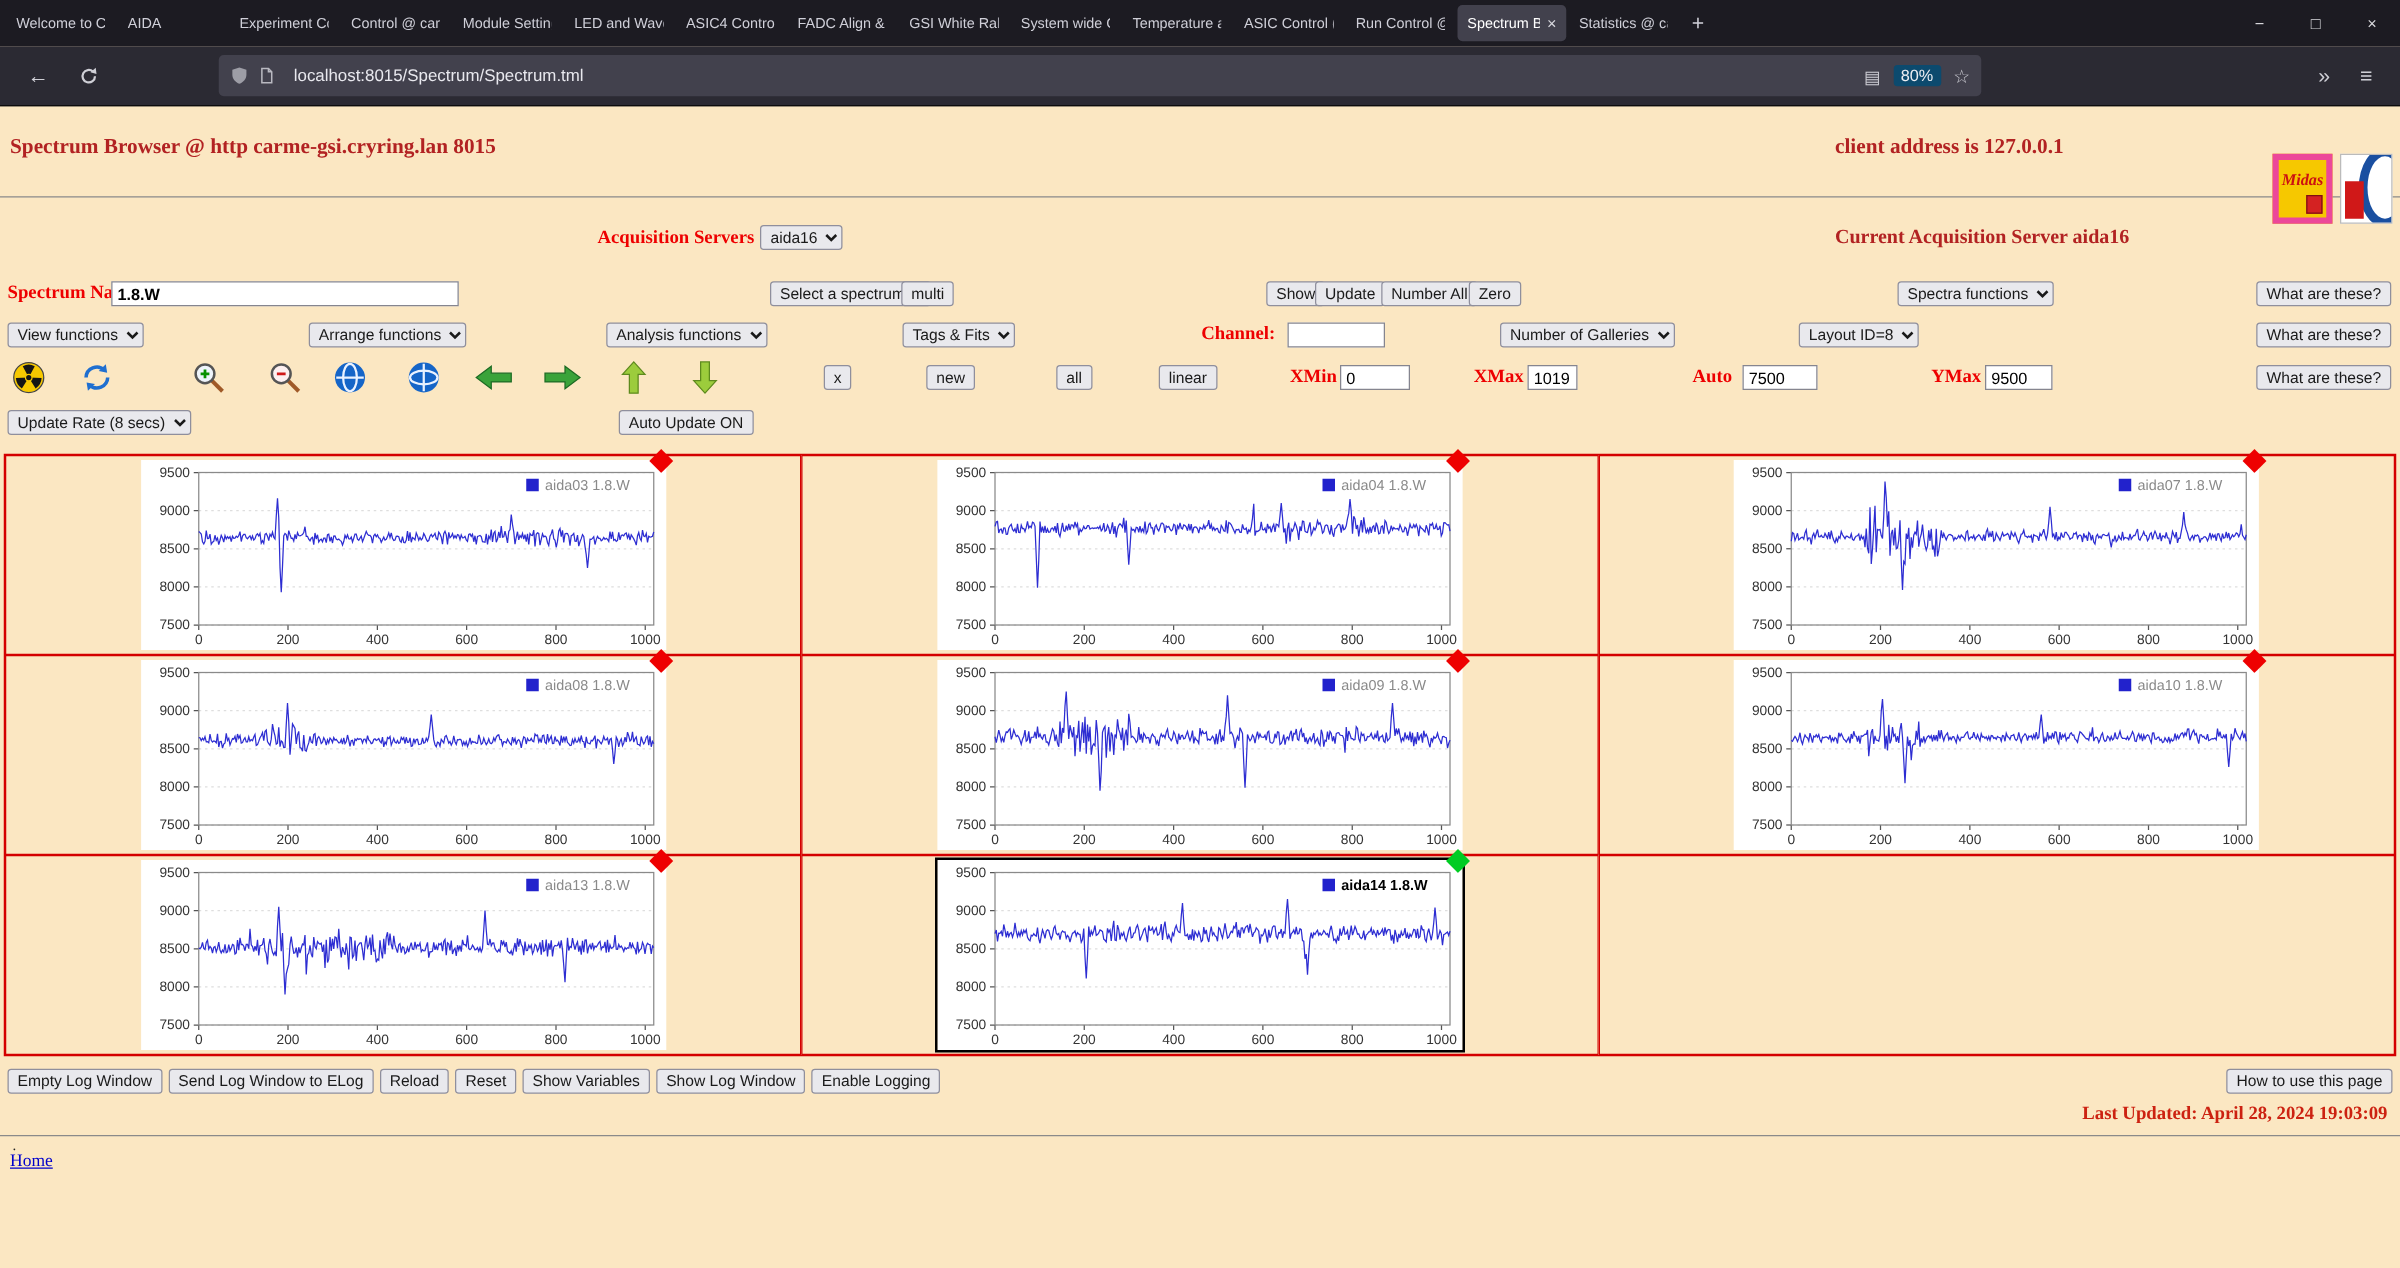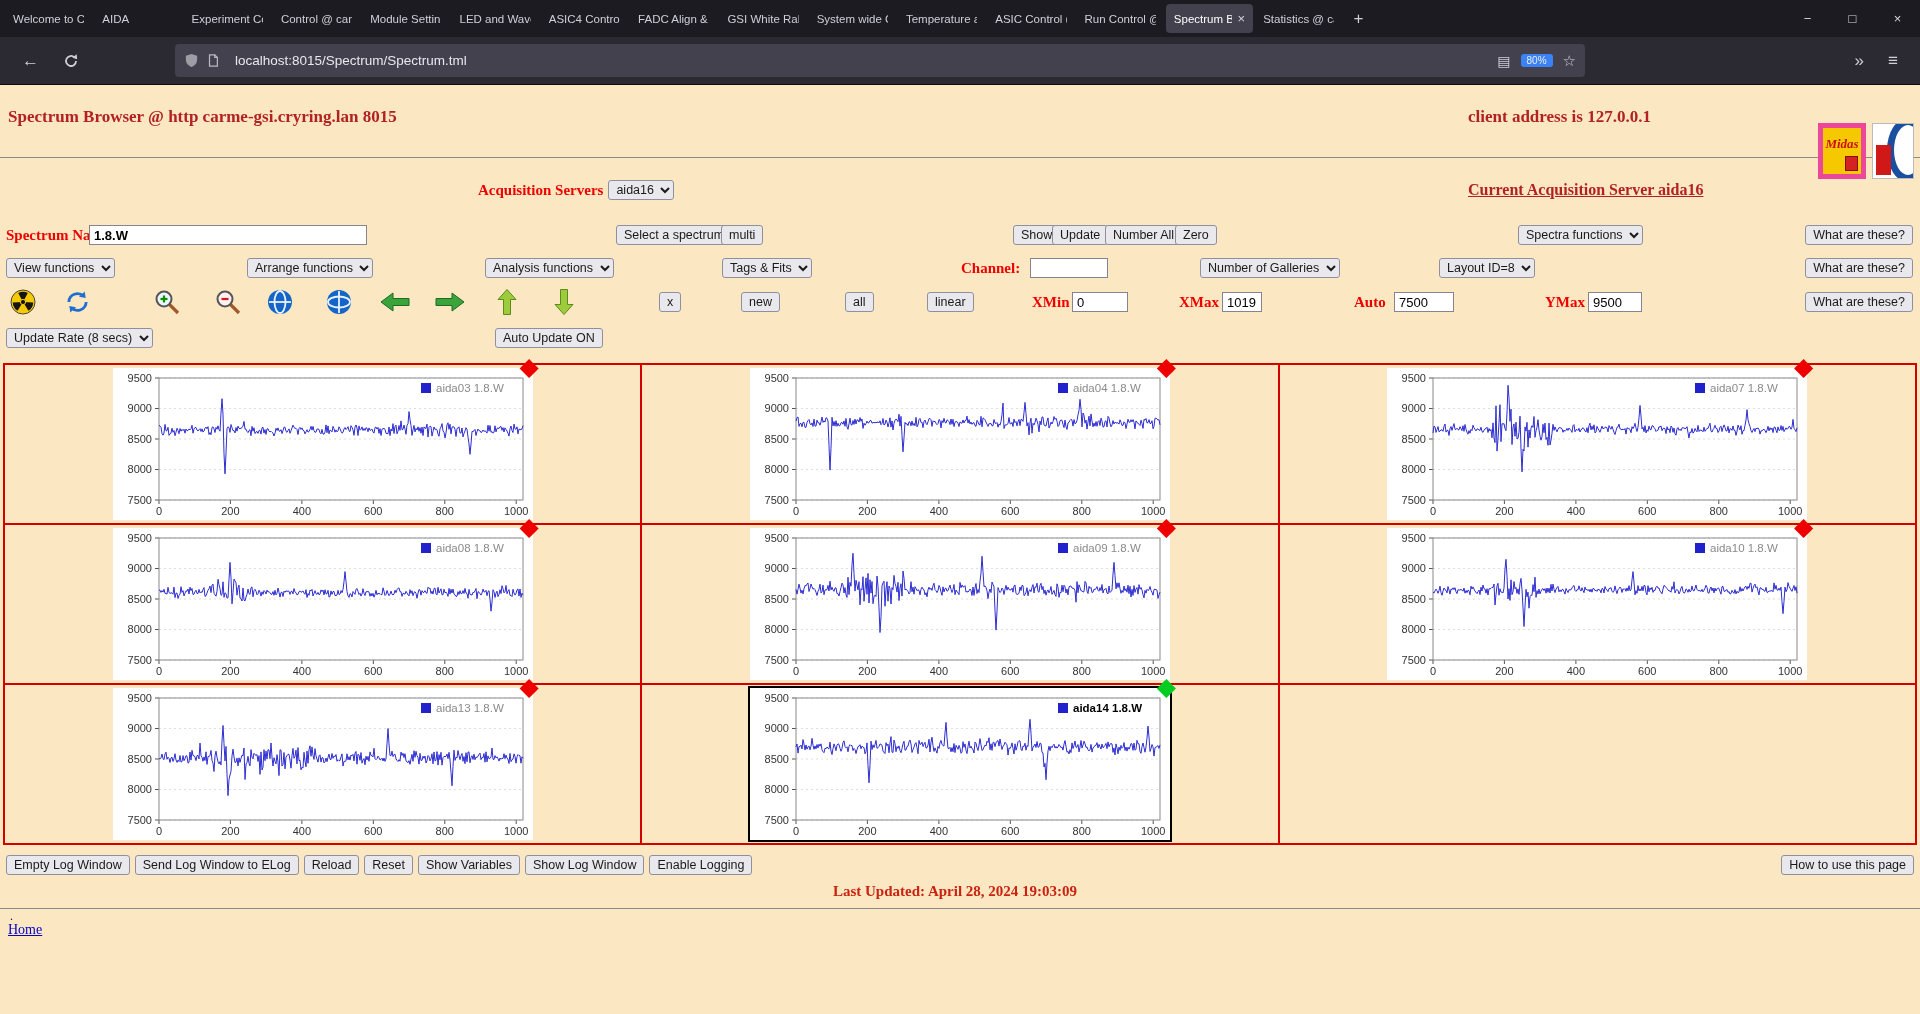--- a/index.html
+++ b/index.html
@@ -20,40 +20,40 @@
 
   .navbar { height:48px; background:#2b2a33; display:flex; align-items:center; padding:0 10px;
             border-bottom:1px solid #0c0c0d; }
   .navbtn { color:#cfcfd6; font-size:17px; padding:0 12px; display:flex; align-items:center; }
   .urlbar { display:flex; align-items:center; height:33px; width:1410px; margin-left:84px;
             background:#42414d; border-radius:4px; padding:0 9px; color:#dcdce3; font-size:13.5px; }
   .url-ico { display:flex; align-items:center; margin-right:7px; }
   .url-text { flex:1; margin:0 8px; color:#e8e8ee; white-space:nowrap; overflow:hidden;
               font-family:"Liberation Sans", sans-serif; }
   .reader { font-size:14px; color:#cfcfd6; margin:0 4px; }
-  .zoom-badge { background:#3b82f6; border-radius:3px; padding:1px 6px; font-size:10px; margin:0 6px; color:#eceef2; }
+  .zoom-badge { background:#0c4a6e; border-radius:3px; padding:1px 6px; font-size:13px; margin:0 6px; color:#eceef2; }
   .star { font-size:15px; color:#cfcfd6; margin-left:4px; }
 
   
   .page { position:relative; width:1920px; height:929px; background:#fbe7c2;
           font-family:"Liberation Serif", serif; color:#222; }
   .row { position:relative; }
   .abs { position:absolute; top:50%; transform:translateY(-50%); display:inline-flex;
          align-items:center; gap:5px; white-space:nowrap; }
   .hdr { height:22px; padding-top:0; margin-top:22px; }
   .title { font-weight:bold; font-size:17px; color:#b22222; white-space:nowrap; position:absolute; top:0; }
   .redlabel { color:#ee0000; font-weight:bold; font-size:15px; font-family:"Liberation Serif", serif;text-align:center; }
   .rule { border:none; border-top:1px solid #8a8a8a; margin:28px 0 0 0; }
   .rule2 { border:none; border-top:1px solid #8a8a8a; margin:8px 0 0 0; }
   .r-acq { height:28px; margin-top:18px; }
   .r-name { height:30px; margin-top:16px; }
   .r-fn { height:28px; margin-top:4px; }
   .r-tools { height:32px; margin-top:4px; }
   .r-rate { height:28px; margin-top:6px; }
-  .cur-title { font-weight:bold; font-size:16px; color:#b22222;text-decoration:underline; }
+  .cur-title { font-weight:bold; font-size:16px; color:#b22222; }
 
   button.std, select { font-family:"Liberation Sans", sans-serif; font-size:12.5px; color:#1a1a1a;
            background:#e9e9ed; border:1px solid #8f8f9d; border-radius:3px; padding:2px 7px; }
   select { padding:1px 3px; }
   input.txt { font-family:"Liberation Sans", sans-serif; font-size:13px; border:1px solid #85858f;
            background:#fff; padding:2px 4px; height:20px; }
 
   .logos { position:absolute; top:16px; right:6px; display:flex; gap:6px; }
   .logo-midas { width:48px; height:56px; background:#f6c800; position:relative; border:5px solid #ec4899; }
   .midas-txt { display:block; margin-top:8px; text-align:center; color:#cc1111; font-weight:bold;
@@ -70,21 +70,21 @@
   .grid { margin:11px 3px 0 3px; border:1px solid #d40000; display:grid;
           grid-template-columns:repeat(3, 1fr); grid-auto-rows:160px; }
   .cell { border:1px solid #d40000; display:flex; align-items:center; justify-content:center; position:relative; }
   .chart { position:relative; background:#fff; line-height:0; }
   .chart.selected { outline:2px solid #000; }
   .diamond { position:absolute; top:-14px; right:-6px; font-size:25px; line-height:1;
              font-family:"DejaVu Sans", sans-serif; }
 
   .f-buttons { display:flex; gap:5px; margin:10px 6px 0 6px; align-items:center; }
   .f-help { margin-left:auto; }
-  .lastupd { text-align:center; margin:8px 10px 0 0; font-weight:bold; color:#cc2211; font-size:15px; }
+  .lastupd { text-align:right; margin:8px 10px 0 0; font-weight:bold; color:#cc2211; font-size:15px; }
   .dotline { margin:3px 0 0 10px; font-size:12px; line-height:8px; color:#222; }
   .home { color:#0000cc; font-size:14px; margin-left:8px; text-decoration:underline; cursor:pointer; }
 </style>
 </head>
 <body>
 
 <div>
   <div class="tabbar">
     <div class="tabs" id="tabs">
         <div class="tab">

